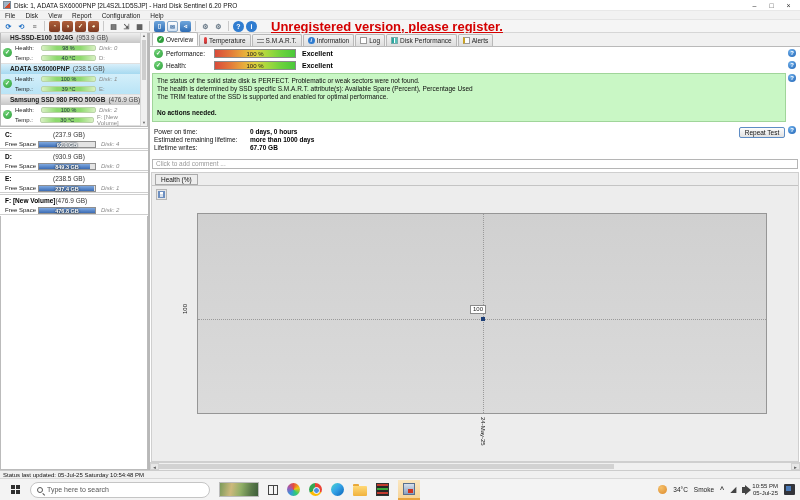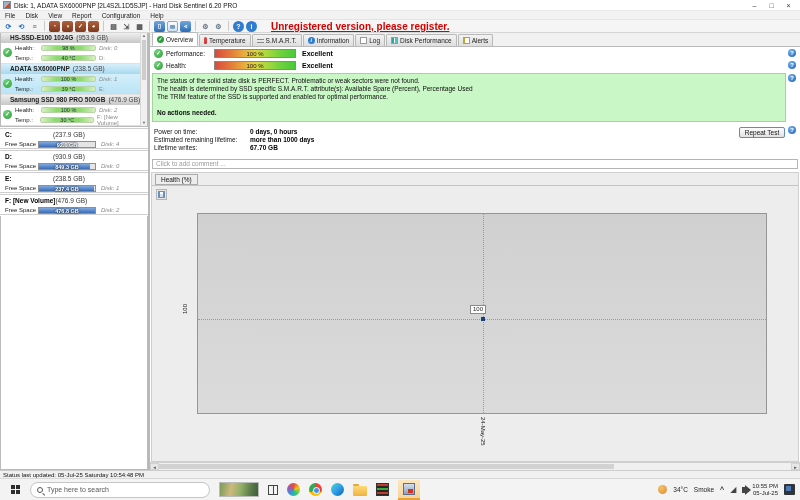--- a/index.html
+++ b/index.html
@@ -23,21 +23,21 @@
     text-align:center; font-weight:bold; }
   .tbi.blue { color:#1f6fc4; }
   .tbi.brown { background:linear-gradient(#b0603a,#7d3a22); color:#ffd; font-size:6px;}
   .tbi.gray { color:#555; }
   .tbi.solidblue { background:linear-gradient(#6fa6dc,#2d6cb4); color:#fff; font-size:6px;}
   .tbi.mail { background:linear-gradient(#fdfdfd,#cfe0f2); border:1px solid #88a8c8; color:#3a6aa0; font-size:6px;}
   .tbi.gear { color:#6a7a88; }
   .tbi.round { border-radius:50%; background:#2f7cd0; color:#fff; font-size:7px;}
   .tsep { width:1px; height:10px; background:#c9c9c9; margin:0 2px; }
   .register { color:#d40000; font-weight:bold; text-decoration:underline;
-    font-size:10px; margin-left:12px; white-space:nowrap;}
+    font-size:13px; margin-left:12px; white-space:nowrap;}
 
   
   .main { position:absolute; top:33px; left:0; right:0; bottom:30px; display:flex; background:#fff;}
 
   
   .sidebar { width:150px; border-right:2px solid #b8b8b8; display:flex; flex-direction:column; background:#fff;}
   .disk-list { position:relative; padding-right:7px; border:1px solid #bbb; border-top:none;}
   .vscroll { position:absolute; right:0; top:0; bottom:0; width:7px; background:#f0f0f0;
     border-left:1px solid #d8d8d8; font-size:4px; color:#666; text-align:center;}
   .vscroll .thumb { position:absolute; left:1px; right:1px; top:7px; height:40px; background:#cdcdcd;}

